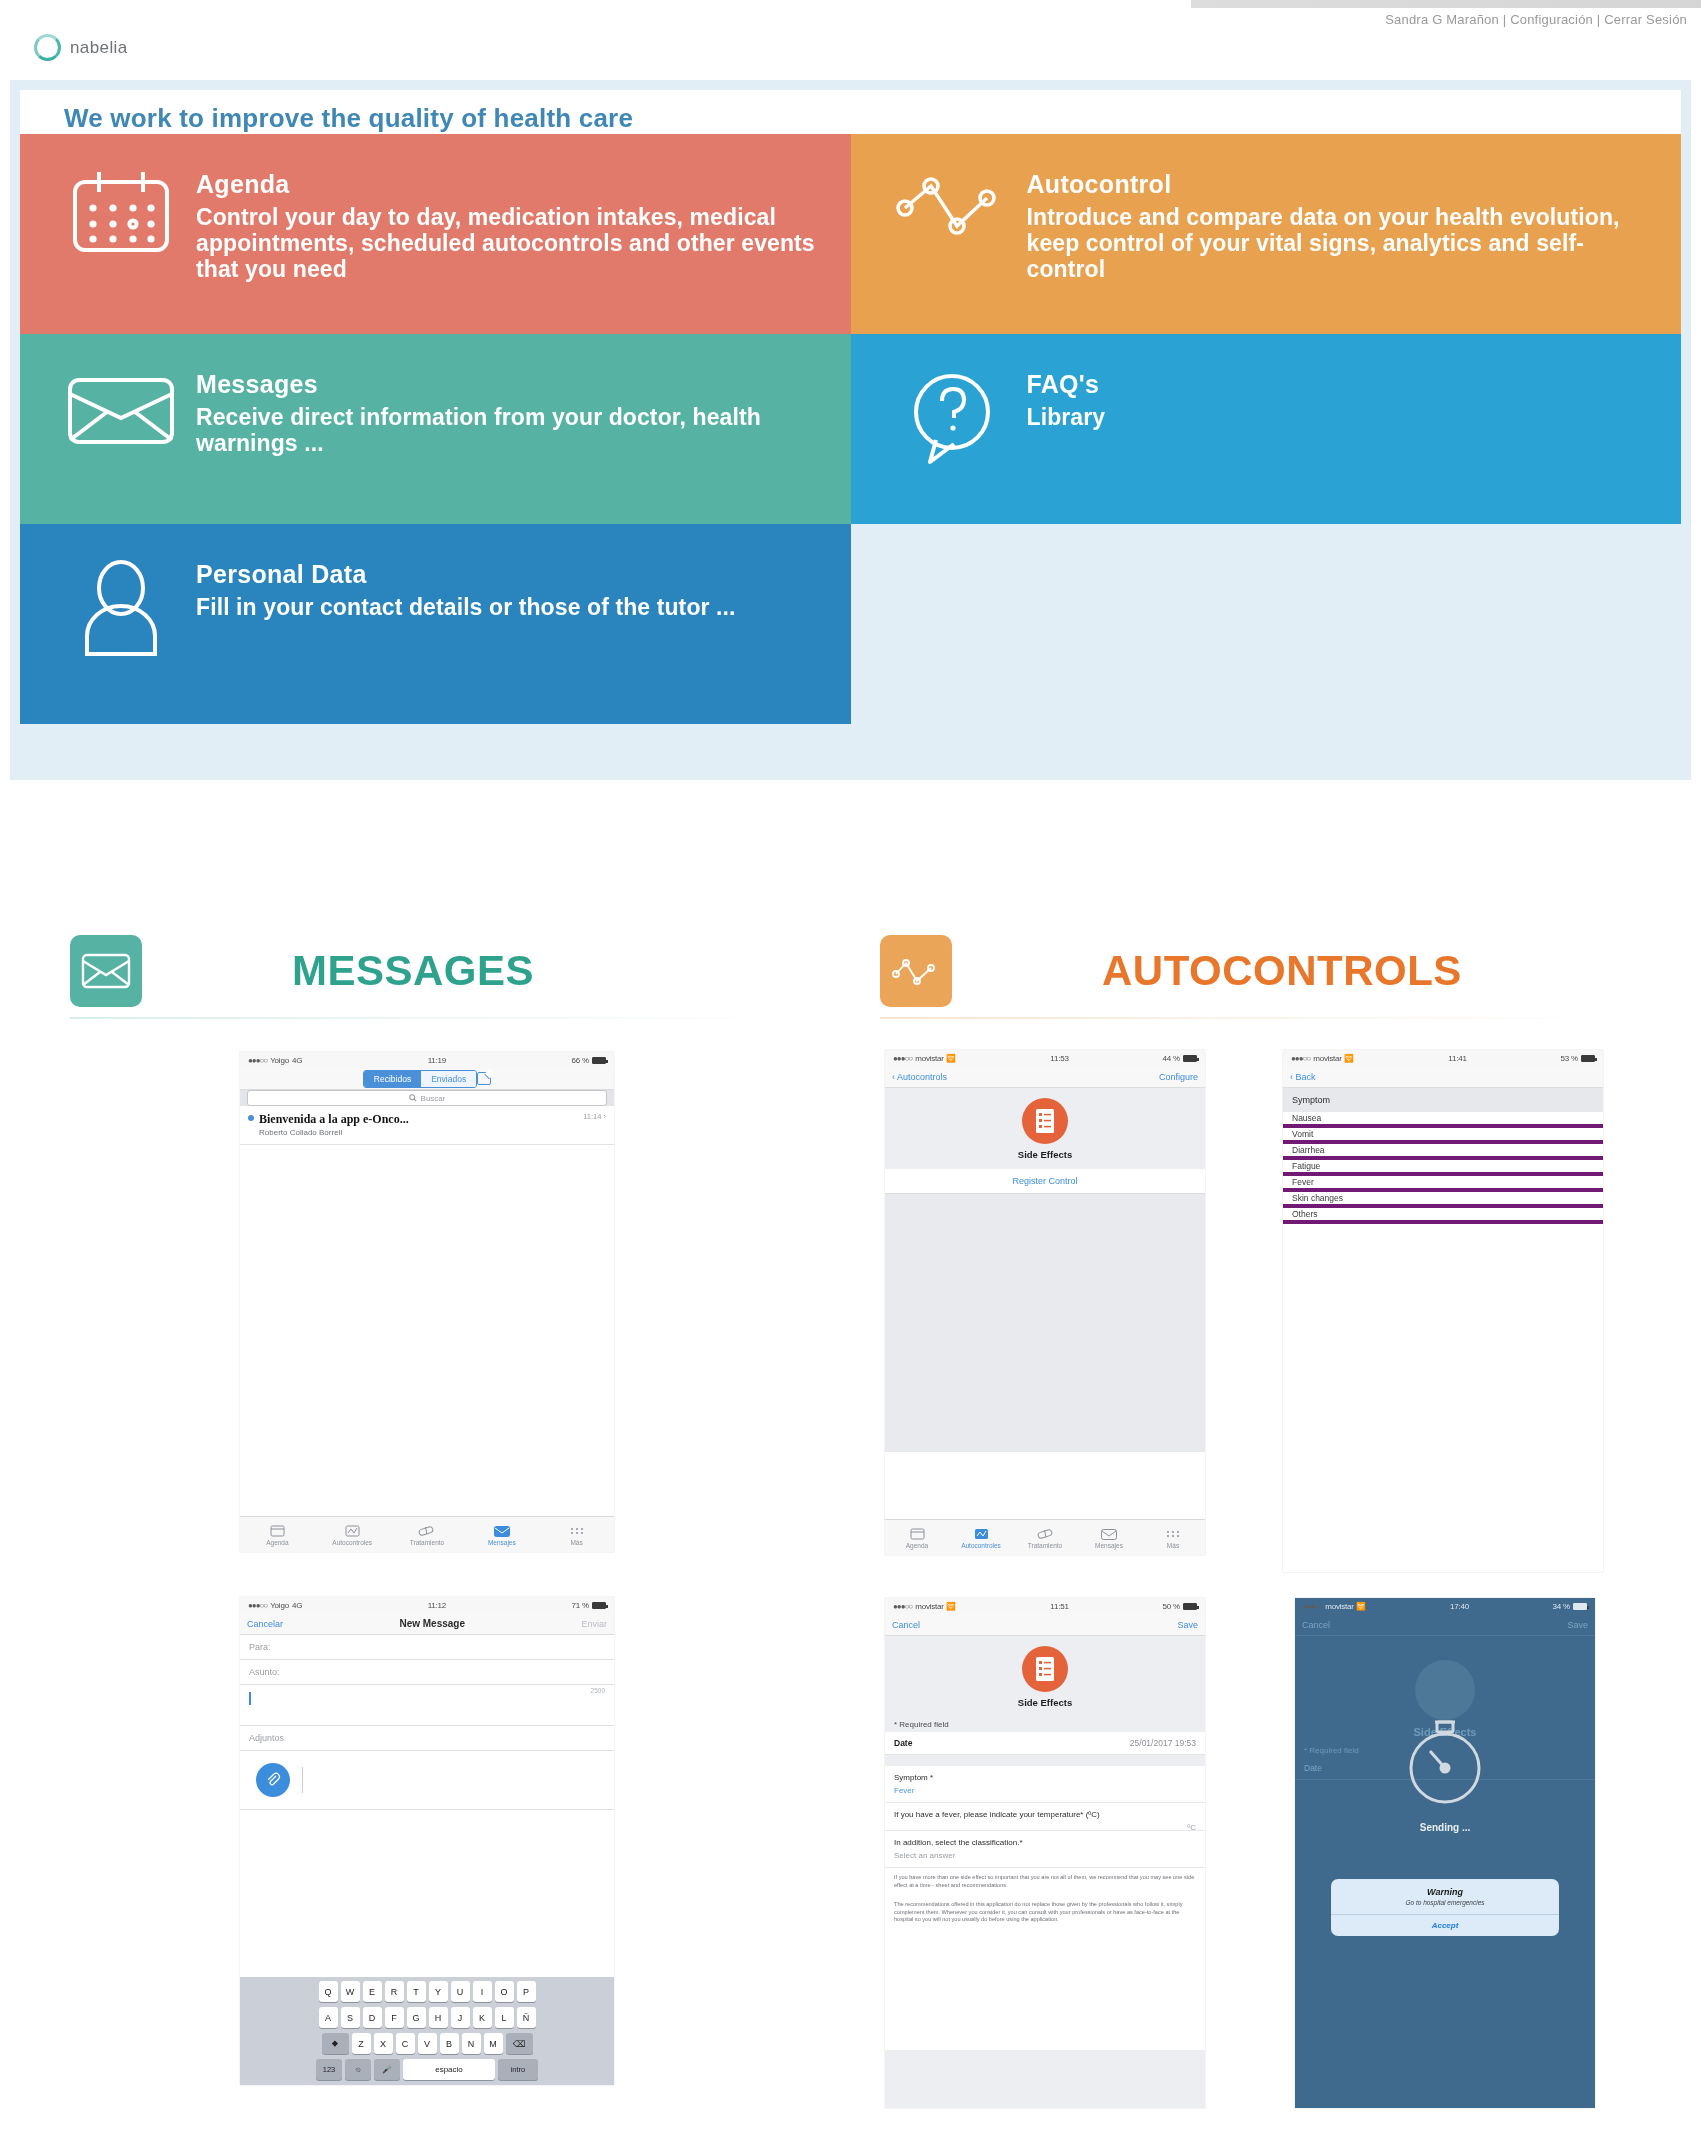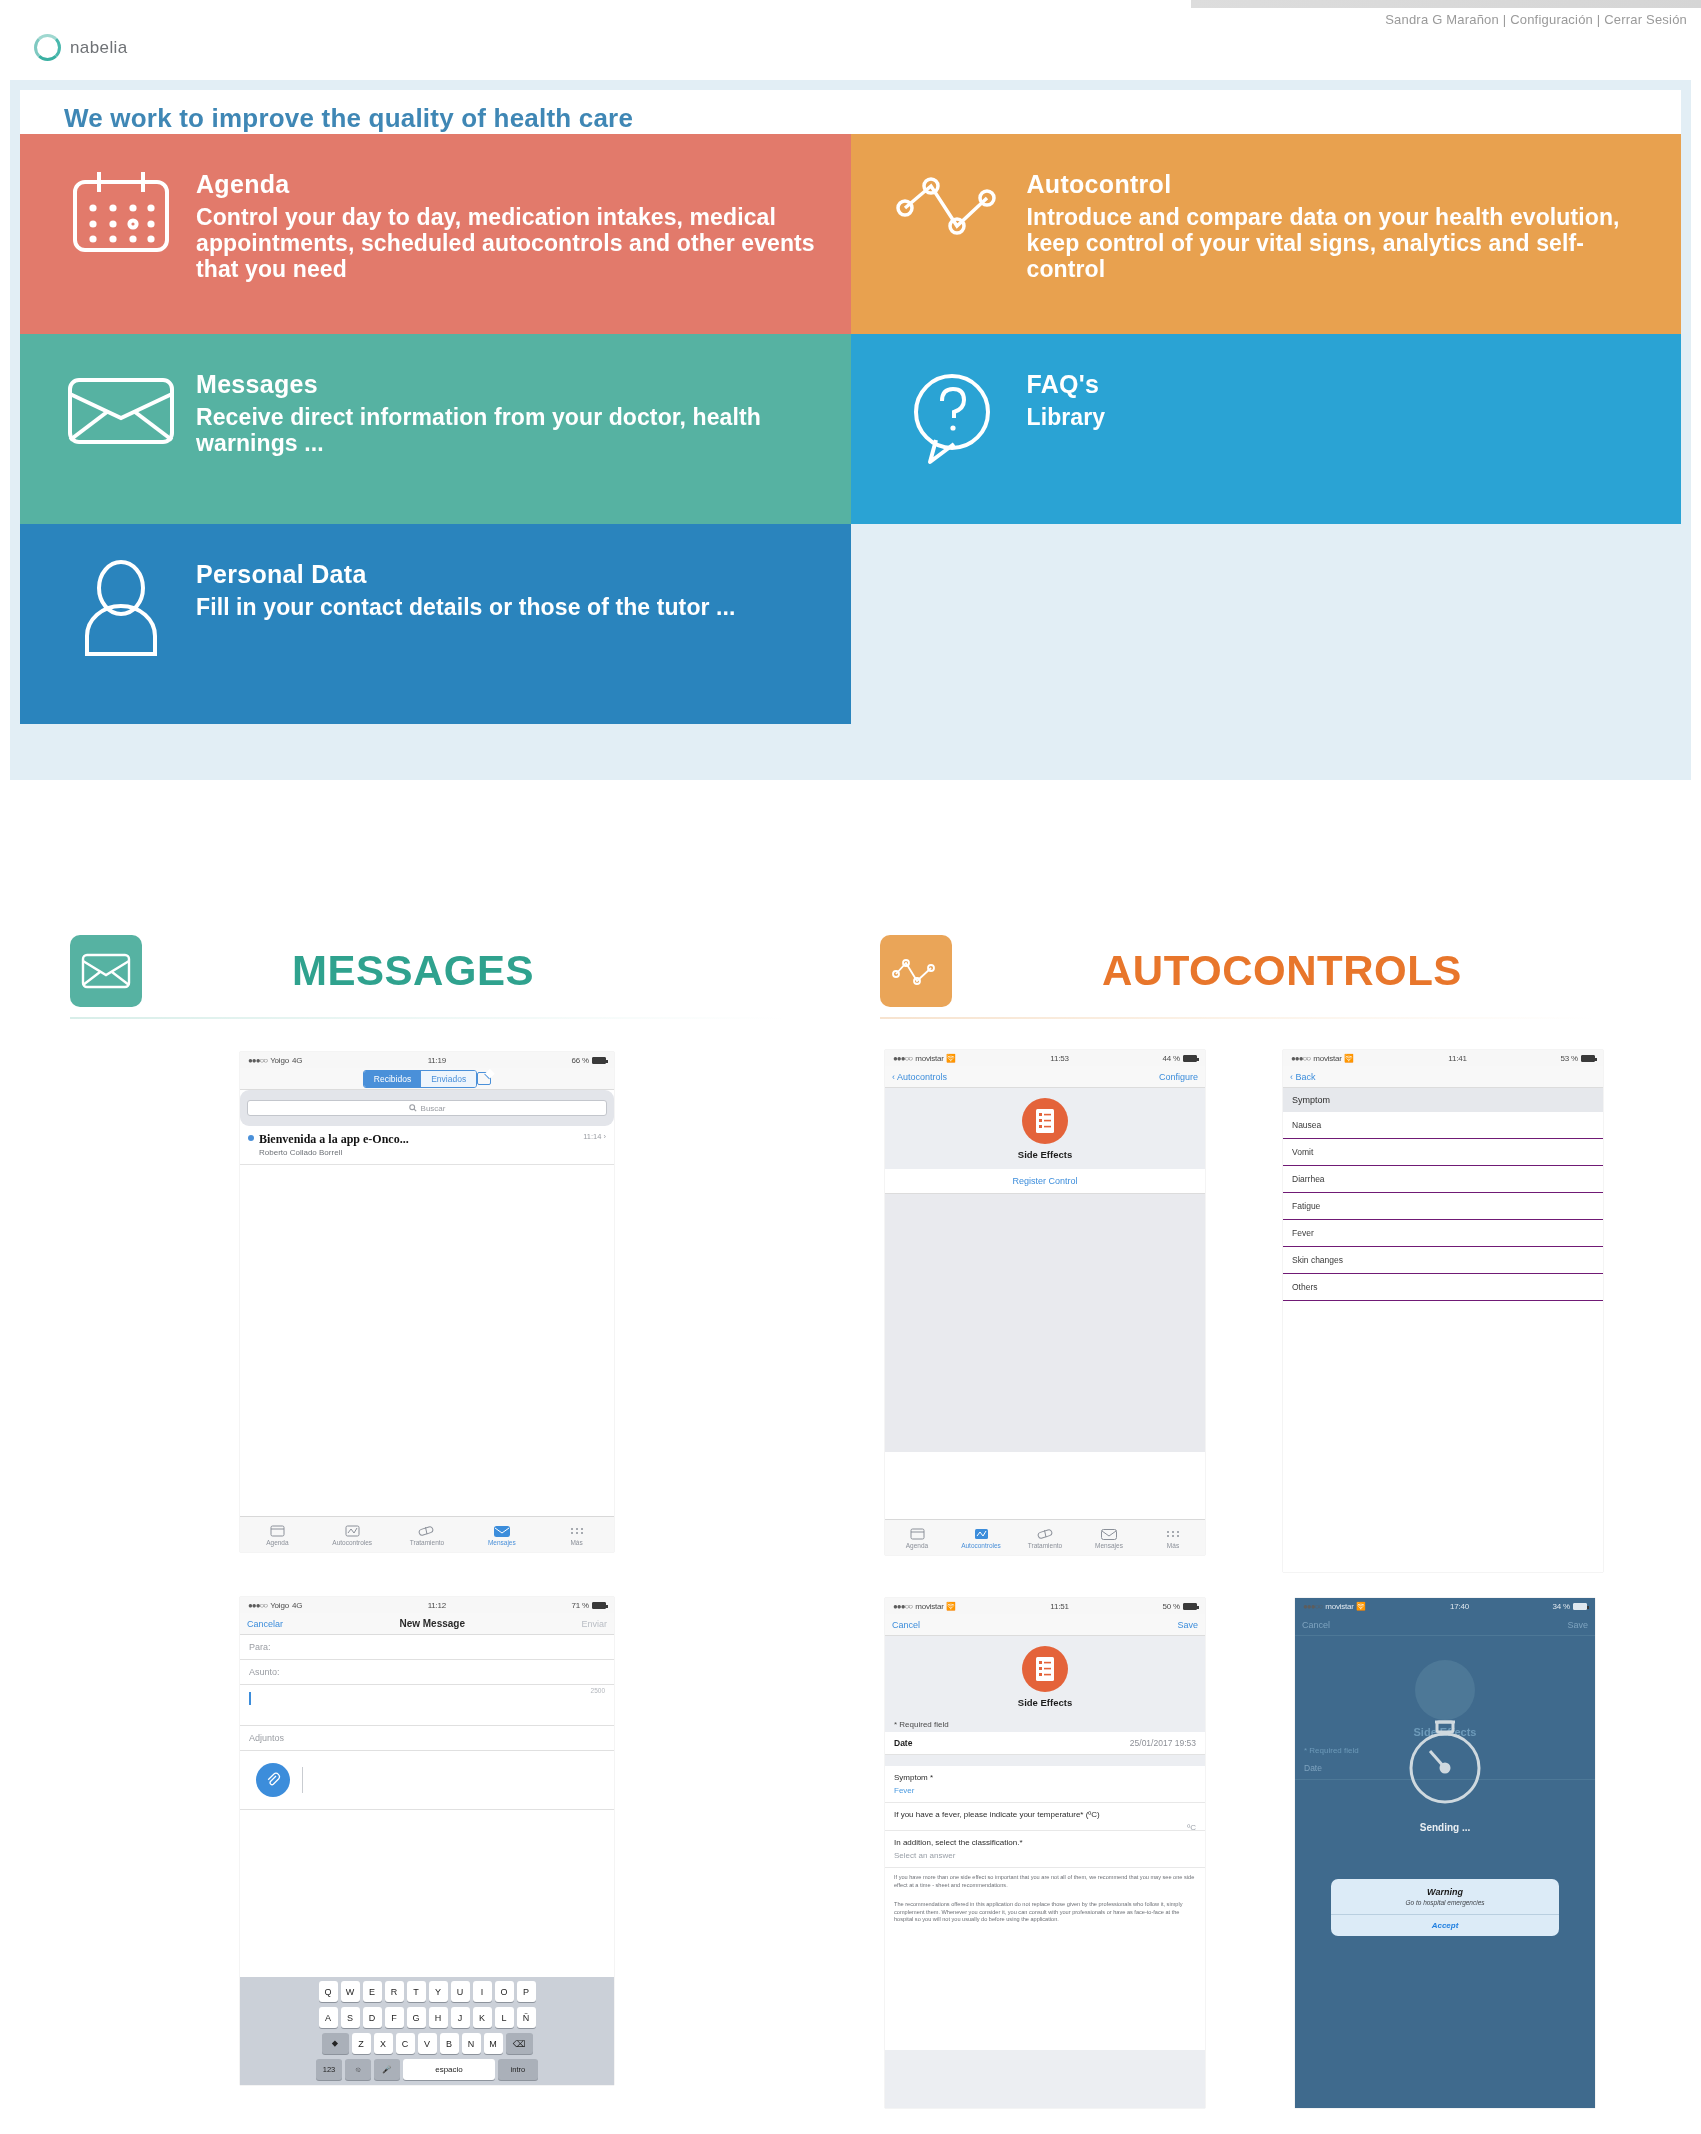--- a/index.html
+++ b/index.html
@@ -108,21 +108,21 @@
   }
   .navtitle { font-size: 10px; font-weight: bold; color: #2a2a2a; }
   .seg { display: flex; border: 1px solid #4a90d9; border-radius: 3px; overflow: hidden;
          font-size: 8.5px; }
   .seg div { padding: 3px 10px; }
   .seg .on { background: #4a90d9; color: #fff; }
   .seg .off { background: #eef5fc; color: #4a90d9; }
   .compose-ico { width: 14px; height: 13px; border: 1px solid #4a90d9; border-radius: 2px; position: relative; }
   .compose-ico:after { content:""; position:absolute; right:-3px; top:-3px; width:7px; height:7px;
         background:#fff; border-bottom:1px solid #4a90d9; transform: rotate(45deg); }
-  .searchbar { background: #e3e5ea; padding: 10px 7px; border-radius: 9px; }
+  .searchbar { background: #e3e5ea; padding: 0 7px; }
   .searchfield {
     background: #fff; border: 1px solid #c3c6cc; border-radius: 3px; height: 16px;
     display: flex; align-items: center; justify-content: center; gap: 4px;
     font-size: 8px; color: #9a9da3;
   }
   .msgrow { display: flex; align-items: flex-start; padding: 6px 8px 7px 8px;
             border-bottom: 1px solid #e2e2e2; }
   .unread-dot { width: 6px; height: 6px; border-radius: 50%; background: #4a90d9; margin: 3px 5px 0 0; flex:0 0 6px;}
   .msg-sub { font-size: 12px; font-weight: bold; color: #141414; font-family: Liberation Serif, serif; }
   .msg-from { font-size: 8px; color: #6e7277; margin-top: 1px; }
@@ -153,21 +153,21 @@
 
   
   .ac-hero { background: #eceef2; padding: 10px 0 9px 0; text-align: center; }
   .ac-circle { width: 46px; height: 46px; border-radius: 50%; background: #e4633a;
                margin: 0 auto 5px auto; display:flex; align-items:center; justify-content:center; }
   .ac-label { font-size: 9.5px; font-weight: bold; color: #1d1d1d; }
   .ac-link { text-align: center; font-size: 9px; color: #3c8ddb; padding: 7px 0;
              border-bottom: 1px solid #dcdcdc; background:#fff; }
   .ac-blank { background: #e9eaee; }
   .list-head { background:#e6e8ec; padding: 7px 9px; font-size: 9px; color:#2c2c2c; }
-  .list-item { padding: 8px 9px; font-size: 8.5px; color: #3a3a3a; border-bottom: 1px solid #701a75; }
+  .list-item { padding: 1px 9px; font-size: 8.5px; color: #3a3a3a; border-bottom: 4px solid #701a75; }
   .form-lbl { font-size: 8px; color: #4a4a4a; }
   .form-row { display:flex; justify-content: space-between; padding: 6px 9px;
               border-bottom: 1px solid #e2e2e2; font-size: 8.5px; }
   .form-row b { color:#1d1d1d; }
   .form-row span { color:#8d9097; }
   .q { padding: 7px 9px 3px 9px; font-size: 8px; color: #2d2d2d; line-height: 1.25; }
   .a { padding: 0 9px 7px 9px; font-size: 8px; color: #9aa0a8; border-bottom: 1px solid #e8e8e8;}
   .fine { padding: 6px 9px; font-size: 5.6px; color: #6d7076; line-height: 1.35; }
   .sending { position:absolute; top:44%; left:0; right:0; text-align:center;
              color:#e9eef2; font-size:10px; font-weight:bold; }

